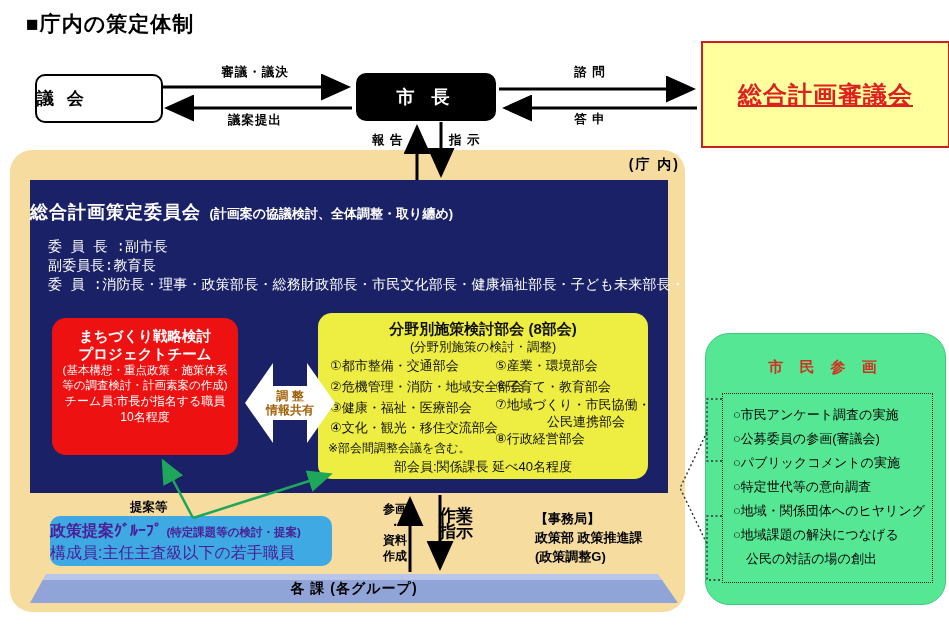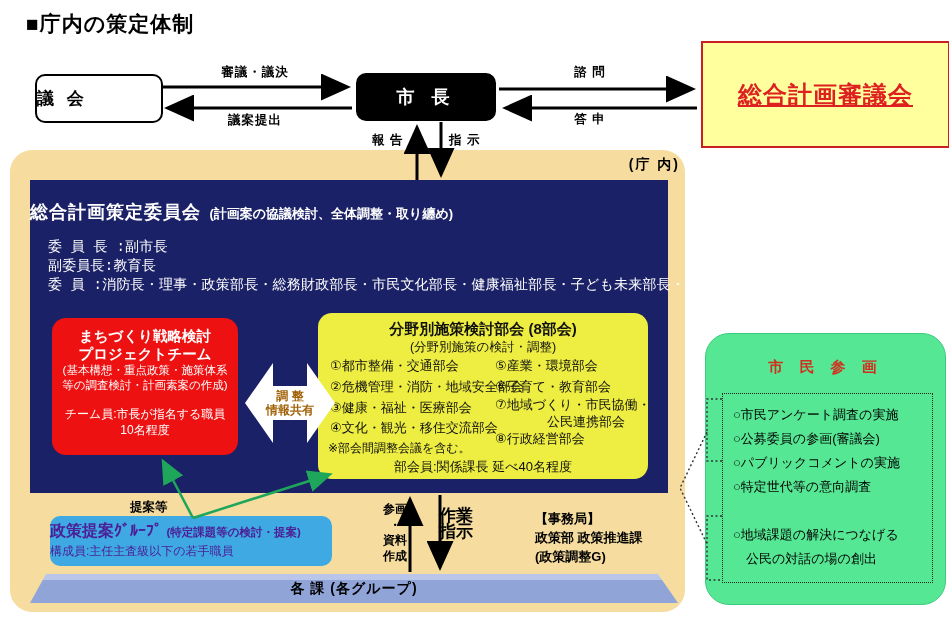--- a/index.html
+++ b/index.html
@@ -51,21 +51,21 @@
   .sc-item{font-size:13px;color:#101010;white-space:nowrap;}
   #sc-note{left:328px;top:440px;font-size:12px;color:#101010;}
   #sc-members{left:318px;top:458px;width:330px;text-align:center;font-size:13px;color:#101010;}
 
   
   #proposal-label{left:130px;top:499px;font-size:12.5px;font-weight:bold;}
   #proposal-box{left:50px;top:516px;width:282px;height:50px;background:#3FA9E4;border-radius:10px;
     text-align:left;color:#4c1d95;padding-top:5px;box-sizing:border-box;}
   #proposal-box .tt{font-size:16px;font-weight:bold;}
   #proposal-box .tn{font-size:11.5px;font-weight:bold;}
-  #proposal-box .mm{font-size:12px;margin-top:1px;}
+  #proposal-box .mm{font-size:16px;margin-top:1px;}
 
   
   #sanka-label{left:378px;top:502px;width:34px;text-align:center;font-size:12px;font-weight:bold;line-height:15.5px;}
   #sagyo-label{left:439px;top:508px;width:34px;font-size:17px;font-weight:bold;line-height:16px;}
 
   #secretariat{left:535px;top:509px;font-size:13px;font-weight:bold;line-height:19px;}
 
   
   #departments-bar{left:30px;top:574px;width:648px;height:29px;
     background:linear-gradient(#BAC6E9 0 6px,#90A4D8 6px 100%);
@@ -115,21 +115,21 @@
   </div>
   <div class="abs committee-line" style="left:48px;top:238px;">委 員 長 :副市長</div>
   <div class="abs committee-line" style="left:48px;top:257px;">副委員長:教育長</div>
   <div class="abs committee-line" style="left:48px;top:276px;">委 員 :消防長・理事・政策部長・総務財政部長・市民文化部長・健康福祉部長・子ども未来部長・産業環境部長・</div>
 
   <div class="abs" id="project-team-box">
     <div class="tt" style="margin-top:9px;">まちづくり戦略検討</div>
     <div class="tt">プロジェクトチーム</div>
     <div class="dd">(基本構想・重点政策・施策体系</div>
     <div class="dd">等の調査検討・計画素案の作成)</div>
-    <div class="mm" style="margin-top:13px;">チーム員:市長が指名する職員</div>
+    <div class="mm" style="">チーム員:市長が指名する職員</div>
     <div class="mm">10名程度</div>
   </div>
 
   <div class="abs" id="coord-text">
     <div>調 整</div>
     <div>情報共有</div>
   </div>
 
   <div class="abs" id="subcommittee-box"></div>
   <div class="abs" id="subcommittee-title">分野別施策検討部会 (8部会)</div>
@@ -176,20 +176,21 @@
     <span>各 課 (各グループ)</span>
   </div>
 
   <div class="abs" id="citizen-box"></div>
   <div class="abs" id="citizen-title">市 民 参 画</div>
   <div class="abs" id="citizen-dotted"></div>
   <div class="abs cz-item" style="left:733px;top:403px;">○市民アンケート調査の実施</div>
   <div class="abs cz-item" style="left:733px;top:427px;">○公募委員の参画(審議会)</div>
   <div class="abs cz-item" style="left:733px;top:451px;">○パブリックコメントの実施</div>
   <div class="abs cz-item" style="left:733px;top:475px;">○特定世代等の意向調査</div>
+  <div class="abs cz-item" style="left:733px;top:499px;">○地域・関係団体へのヒヤリング</div>
   <div class="abs cz-item" style="left:733px;top:523px;">○地域課題の解決につなげる</div>
   <div class="abs cz-item" style="left:733px;top:547px;">　公民の対話の場の創出</div>
 
   <svg class="abs" id="overlay-svg" width="949" height="633" viewBox="0 0 949 633">
     <defs>
       <marker id="ah-black" markerWidth="10" markerHeight="9" refX="8" refY="4.5" orient="auto">
         <path d="M0,0 L10,4.5 L0,9 z" fill="#000"></path>
       </marker>
       <marker id="ah-green" markerWidth="10" markerHeight="9" refX="8" refY="4.5" orient="auto">
         <path d="M0,0 L10,4.5 L0,9 z" fill="#1EA65A"></path>

